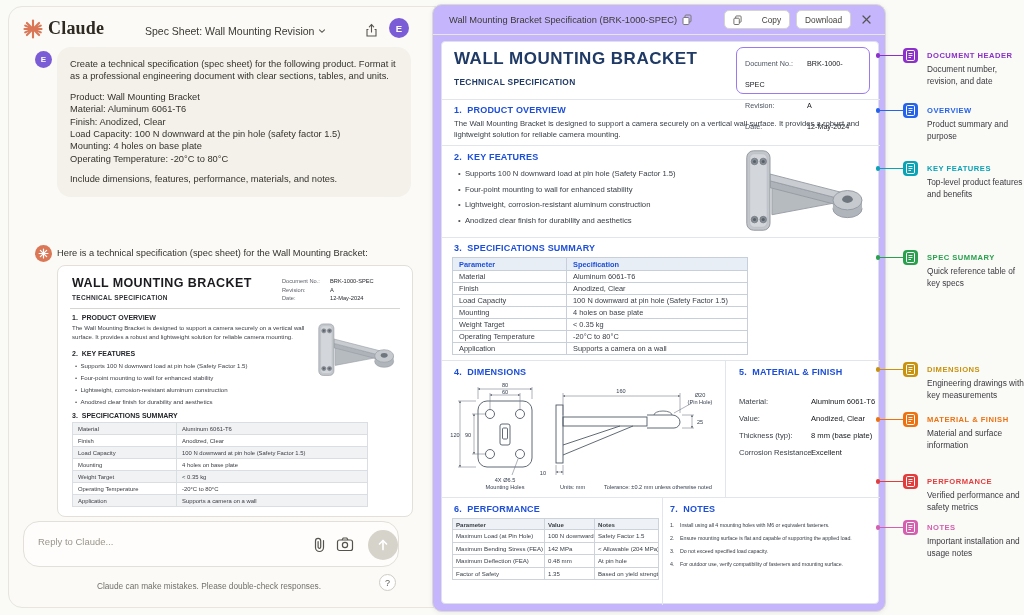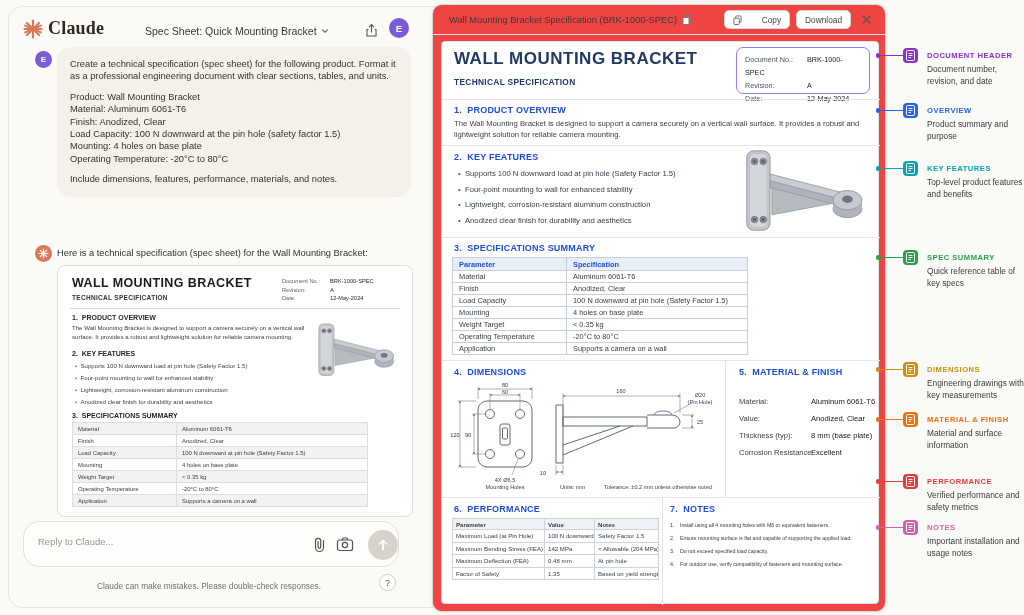--- a/index.html
+++ b/index.html
@@ -43,31 +43,31 @@
   .composer { left:14px; top:514px; width:376px; height:46px; border:1px solid #e2e0d8; border-radius:16px; background:#fefdfb; }
   .composer input { position:absolute; left:14px; top:14px; width:250px; border:none; outline:none; background:transparent; font-size:9.5px; font-family:"Liberation Sans",sans-serif; color:#34322c; }
   .composer input::placeholder { color:#9a968c; }
   .clip-icon { left:288px; top:14px; }
   .cam-icon { left:312px; top:14px; }
   .send-btn { left:344px; top:8px; width:30px; height:30px; border-radius:50%; background:#d6d3cb; display:flex; align-items:center; justify-content:center; }
   .disclaimer { left:0; top:574px; width:400px; text-align:center; font-size:8.3px; color:#73706a; }
   .help-btn { left:370px; top:567px; width:17px; height:17px; border:1px solid #cfccc4; border-radius:50%; color:#5f5c55; font-size:9px; display:flex; align-items:center; justify-content:center; background:#fff; }
 
   
-  #artifact { left:432px; top:4px; width:454px; height:608px; background:#ef4444; border:1px solid #dbd9d2; border-radius:10px; box-shadow:0 1px 5px rgba(0,0,0,.07); }
+  #artifact { left:432px; top:4px; width:454px; height:608px; background:#c4b5fd; border:1px solid #dbd9d2; border-radius:10px; box-shadow:0 1px 5px rgba(0,0,0,.07); }
   .titlebar { left:0; top:0; width:100%; height:30px; border-bottom:1px solid #e8e6e0; display:flex; align-items:center; padding:0 10px 0 16px; }
   .titlebar-title { font-size:9.3px; color:#3c3a35; display:flex; align-items:center; gap:5px; white-space:nowrap; }
   .titlebar-actions { margin-left:auto; display:flex; align-items:center; gap:6px; }
   .tb-btn { height:19px; border:1px solid #d6d4ce; border-radius:5px; background:#fff; font-size:8.3px; color:#45433e; display:flex; align-items:center; gap:20px; padding:0 8px; font-family:"Liberation Sans",sans-serif; }
   .close-btn { width:18px; height:18px; display:flex; align-items:center; justify-content:center; }
 
   .doc { left:8px; top:36px; width:438px; height:563px; border:1px solid #dee1e7; border-radius:4px; background:#fff; }
   .d-title { left:12px; top:7px; font-size:17px; font-weight:bold; letter-spacing:.5px; color:#203a66; }
   .d-sub { left:12px; top:35px; font-size:8.4px; font-weight:bold; letter-spacing:.3px; color:#203a66; }
-  .meta-box { left:294px; top:5px; width:134px; height:47px; border:1.5px solid #9c79ee; border-radius:7px; padding:5px 8px; font-size:7.2px; line-height:13px; }
+  .meta-box { left:294px; top:5px; width:134px; height:47px; border:1.5px solid #9c79ee; border-radius:7px; padding:5px 8px; font-size:7.2px; line-height:21px; }
   .meta-box .lab { display:inline-block; width:62px; color:#4d5560; }
   .meta-box .val { color:#15171c; }
   .ddiv { left:0; width:438px; border-top:1px solid #e2e5ea; }
   .vline { border-left:1px solid #e2e5ea; }
   .d-h { font-size:9px; font-weight:bold; color:#1d4ed8; letter-spacing:.2px; }
   .d-body { left:12px; top:77px; width:414px; font-size:7.7px; line-height:10.8px; color:#3a4048; }
   .d-bullets { left:16px; top:124px; width:260px; font-size:7.7px; line-height:15.6px; color:#3a4048; }
   .sum-table { left:10px; top:215px; width:296px; border-collapse:collapse; font-size:7.4px; color:#3a4048; }
   .sum-table th { background:#e8eef6; color:#1d4ed8; font-weight:bold; text-align:left; height:13px; padding:0 6px; border:1px solid #c7d0da; }
   .sum-table td { height:12px; padding:0 6px; border:1px solid #c7d0da; }
@@ -137,21 +137,21 @@
         <line x1="3.9" y1="3.9" x2="16.1" y2="16.1"></line>
         <line x1="3.9" y1="16.1" x2="16.1" y2="3.9"></line>
         <line x1="2.2" y1="6.6" x2="17.8" y2="13.4"></line>
         <line x1="2.2" y1="13.4" x2="17.8" y2="6.6"></line>
       </g>
     </svg>
     <span class="logo-word">Claude</span>
   </div>
 
   <div class="conv-title abs">
-    <span>Spec Sheet: Quick Mounting Bracket</span>
+    <span>Spec Sheet: Wall Mounting Revision</span>
     <svg width="8" height="8" viewBox="0 0 8 8">
       <polyline points="1.5,2.8 4,5.3 6.5,2.8" fill="none" stroke="#5c5a53" stroke-width="1.1" stroke-linecap="round"></polyline>
     </svg>
   </div>
 
   <div class="share-btn abs">
     <svg width="15" height="15" viewBox="0 0 15 15">
       <path d="M4 6.5 H3 V13 H12 V6.5 H11" fill="none" stroke="#57554e" stroke-width="1.1" stroke-linecap="round"></path>
       <line x1="7.5" y1="1.8" x2="7.5" y2="9" stroke="#57554e" stroke-width="1.1" stroke-linecap="round"></line>
       <polyline points="5.3,3.8 7.5,1.6 9.7,3.8" fill="none" stroke="#57554e" stroke-width="1.1" stroke-linecap="round"></polyline>

